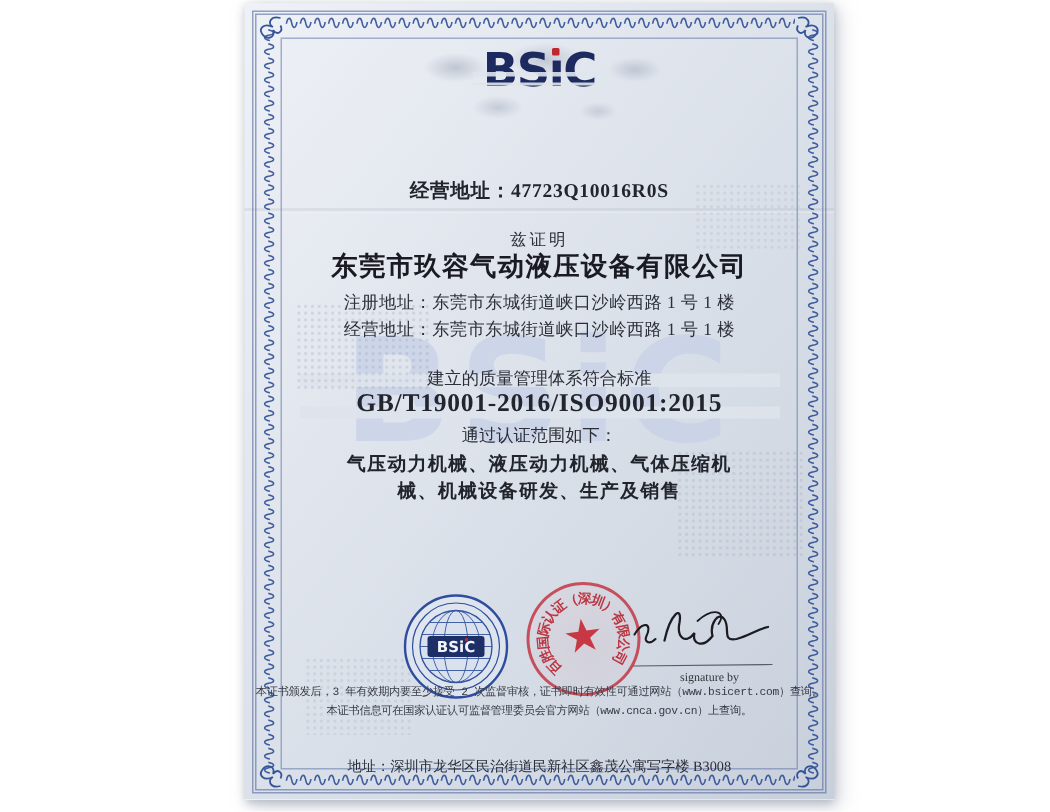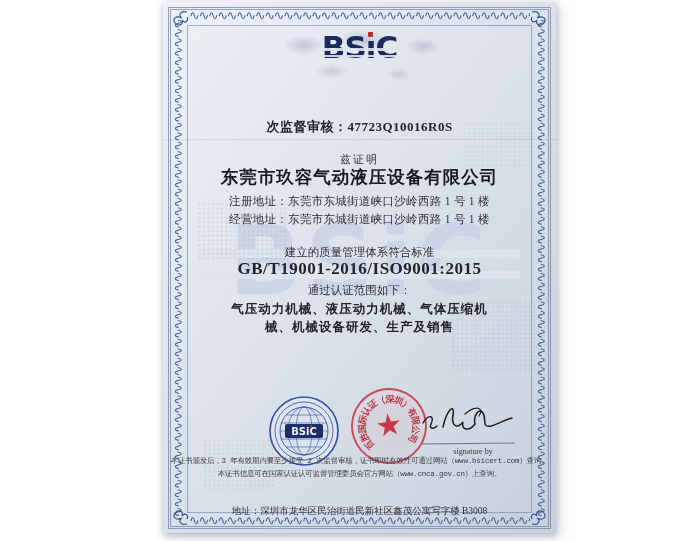--- a/index.html
+++ b/index.html
@@ -135,21 +135,21 @@
     <div class="logo">
       <span>B</span>
         <span>S</span>
         <span class="li"><span>ı</span><span class="logo-dot"></span></span>
         <span>C</span>
     </div>
     <div class="logo-slit ls1"></div>
     <div class="logo-slit ls2"></div>
 
     <div class="tline certno">
-      <span>次监督审核：</span><span>47723Q10016R0S</span>
+      <span>经营地址：</span><span>47723Q10016R0S</span>
     </div>
 
     <div class="tline certify">兹证明</div>
     <div class="tline company">东莞市玖容气动液压设备有限公司</div>
     <div class="tline addr addr1">注册地址：东莞市东城街道峡口沙岭西路 1 号 1 楼</div>
     <div class="tline addr addr2">经营地址：东莞市东城街道峡口沙岭西路 1 号 1 楼</div>
 
     <div class="tline std-intro">建立的质量管理体系符合标准</div>
     <div class="tline std">GB/T19001-2016/ISO9001:2015</div>
     <div class="tline scope-intro">通过认证范围如下：</div>

